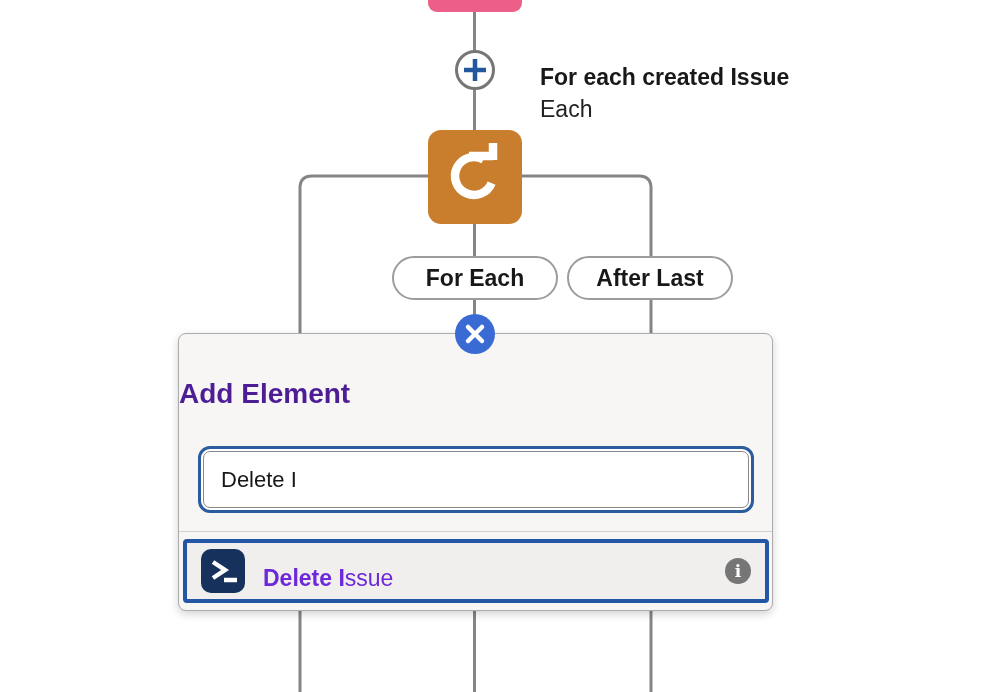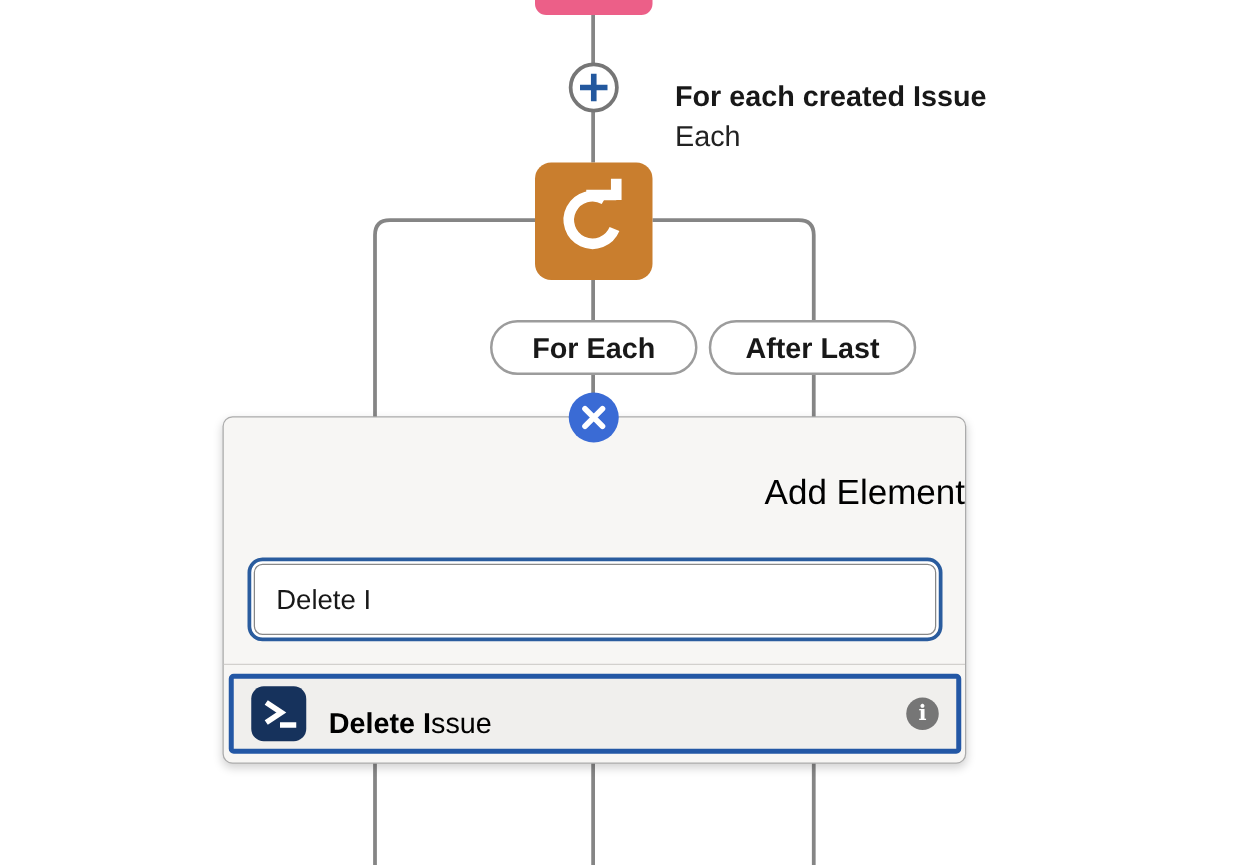--- a/index.html
+++ b/index.html
@@ -83,22 +83,22 @@
     left: 178px; top: 333px;
     width: 595px; height: 278px;
     background: #F7F6F4;
     border: 1px solid #ABABAB;
     border-radius: 8px;
     box-shadow: 0 3px 8px rgba(0,0,0,0.18);
     z-index: 3;
   }
   .popup-title {
     position: absolute; top: 44px; left: 0; right: 0;
-    text-align: right;
-    font-size: 28px; font-weight: 400; color: #000000;
+    text-align: left;
+    font-size: 28px; font-weight: 700; color: #4c1d95;
   }
   .search-ring {
     position: absolute;
     left: 19px; top: 112px;
     width: 556px; height: 67px;
     border: 3px solid #2A5C9E;
     border-radius: 12px;
     background: #ffffff;
     padding: 2px;
   }
@@ -128,21 +128,21 @@
     display: flex; align-items: center;
     padding: 0 14px;
   }
   .term-icon {
     width: 44px; height: 44px;
     background: #16325C;
     border-radius: 10px;
     flex-shrink: 0;
     display: flex; align-items: center; justify-content: center;
   }
-  .result-text { margin-left: 18px; font-size: 23px; color: #000000; margin-top: 15px; }
+  .result-text { margin-left: 18px; font-size: 23px; color: #6d28d9; margin-top: 15px; }
   .result-text .match { font-weight: 700; }
   .info-btn {
     margin-left: auto;
     width: 26px; height: 26px;
     background: #767676;
     border-radius: 50%;
     display: flex; align-items: center; justify-content: center;
     color: #ffffff;
     font-family: "DejaVu Serif", serif;
     font-weight: 700;

